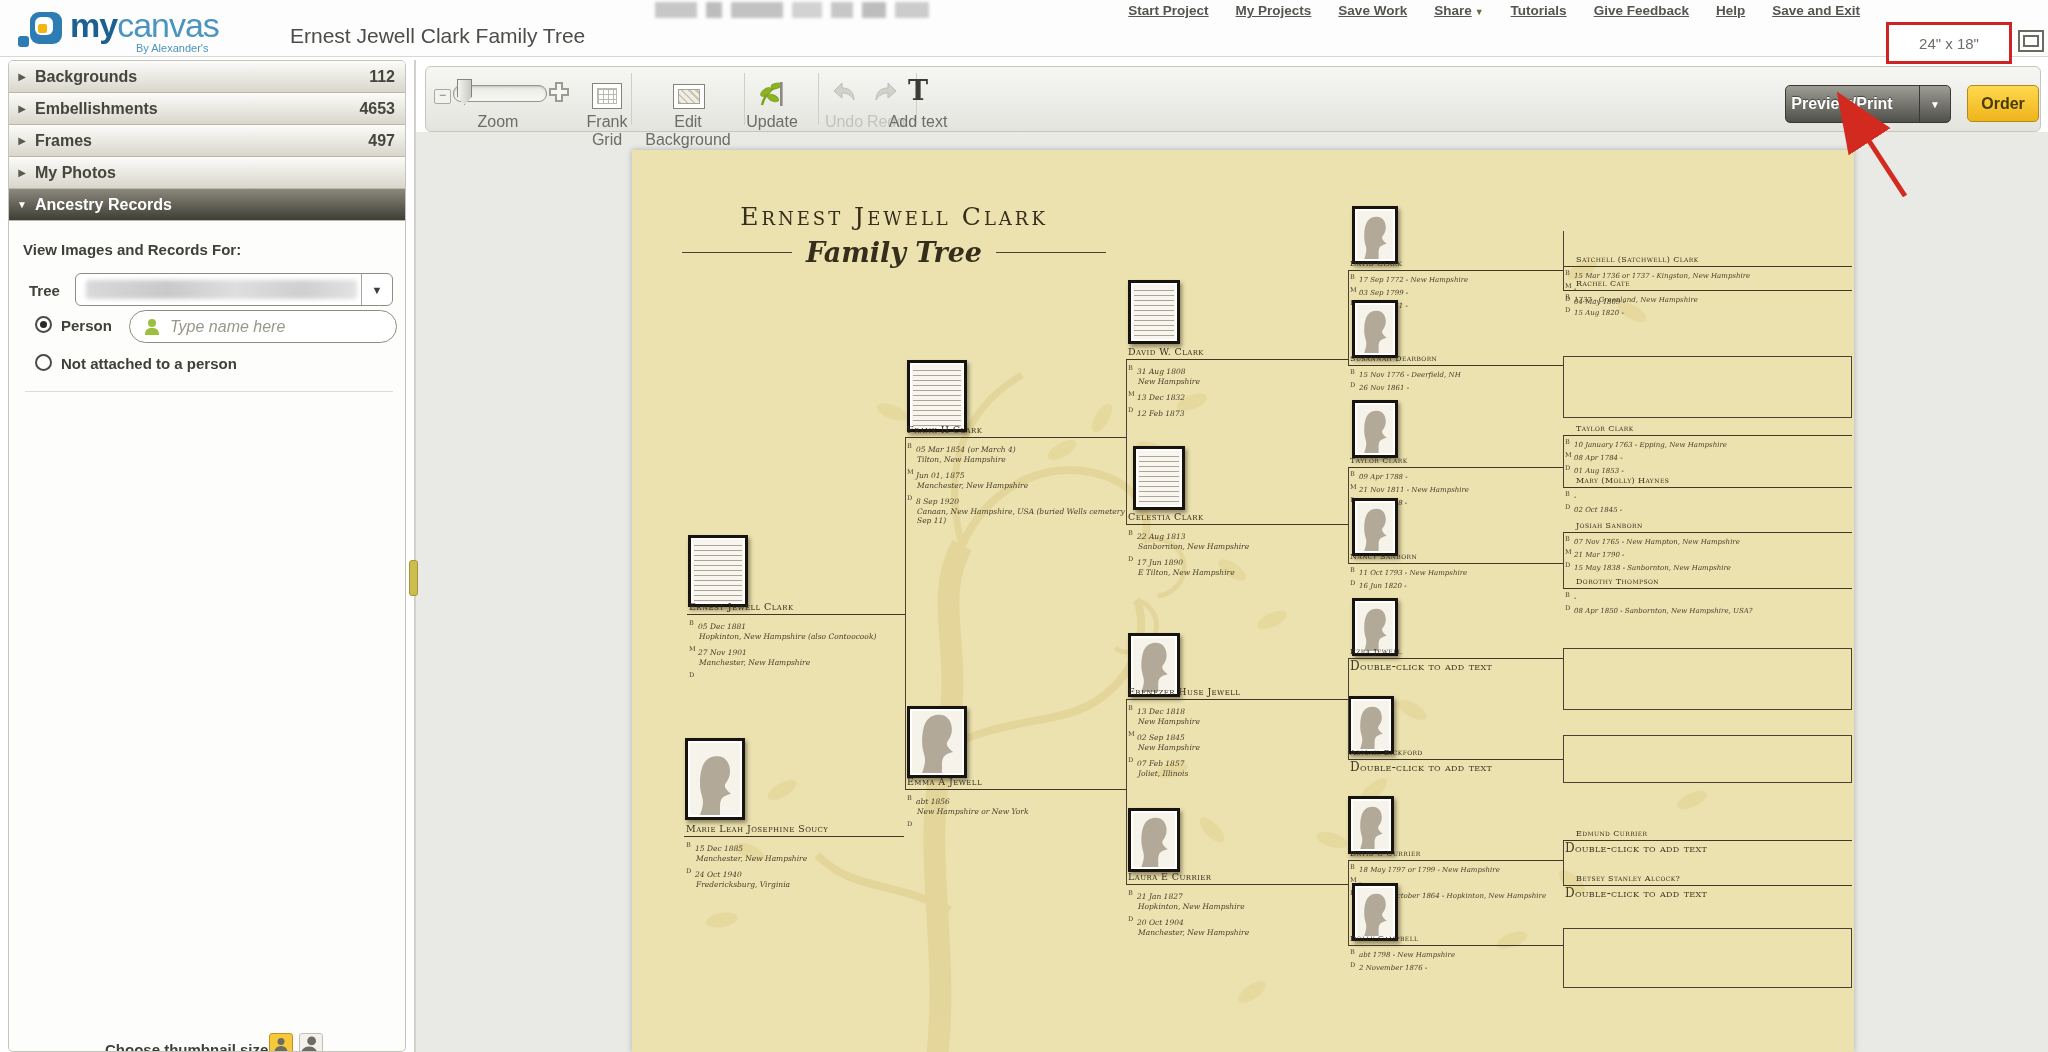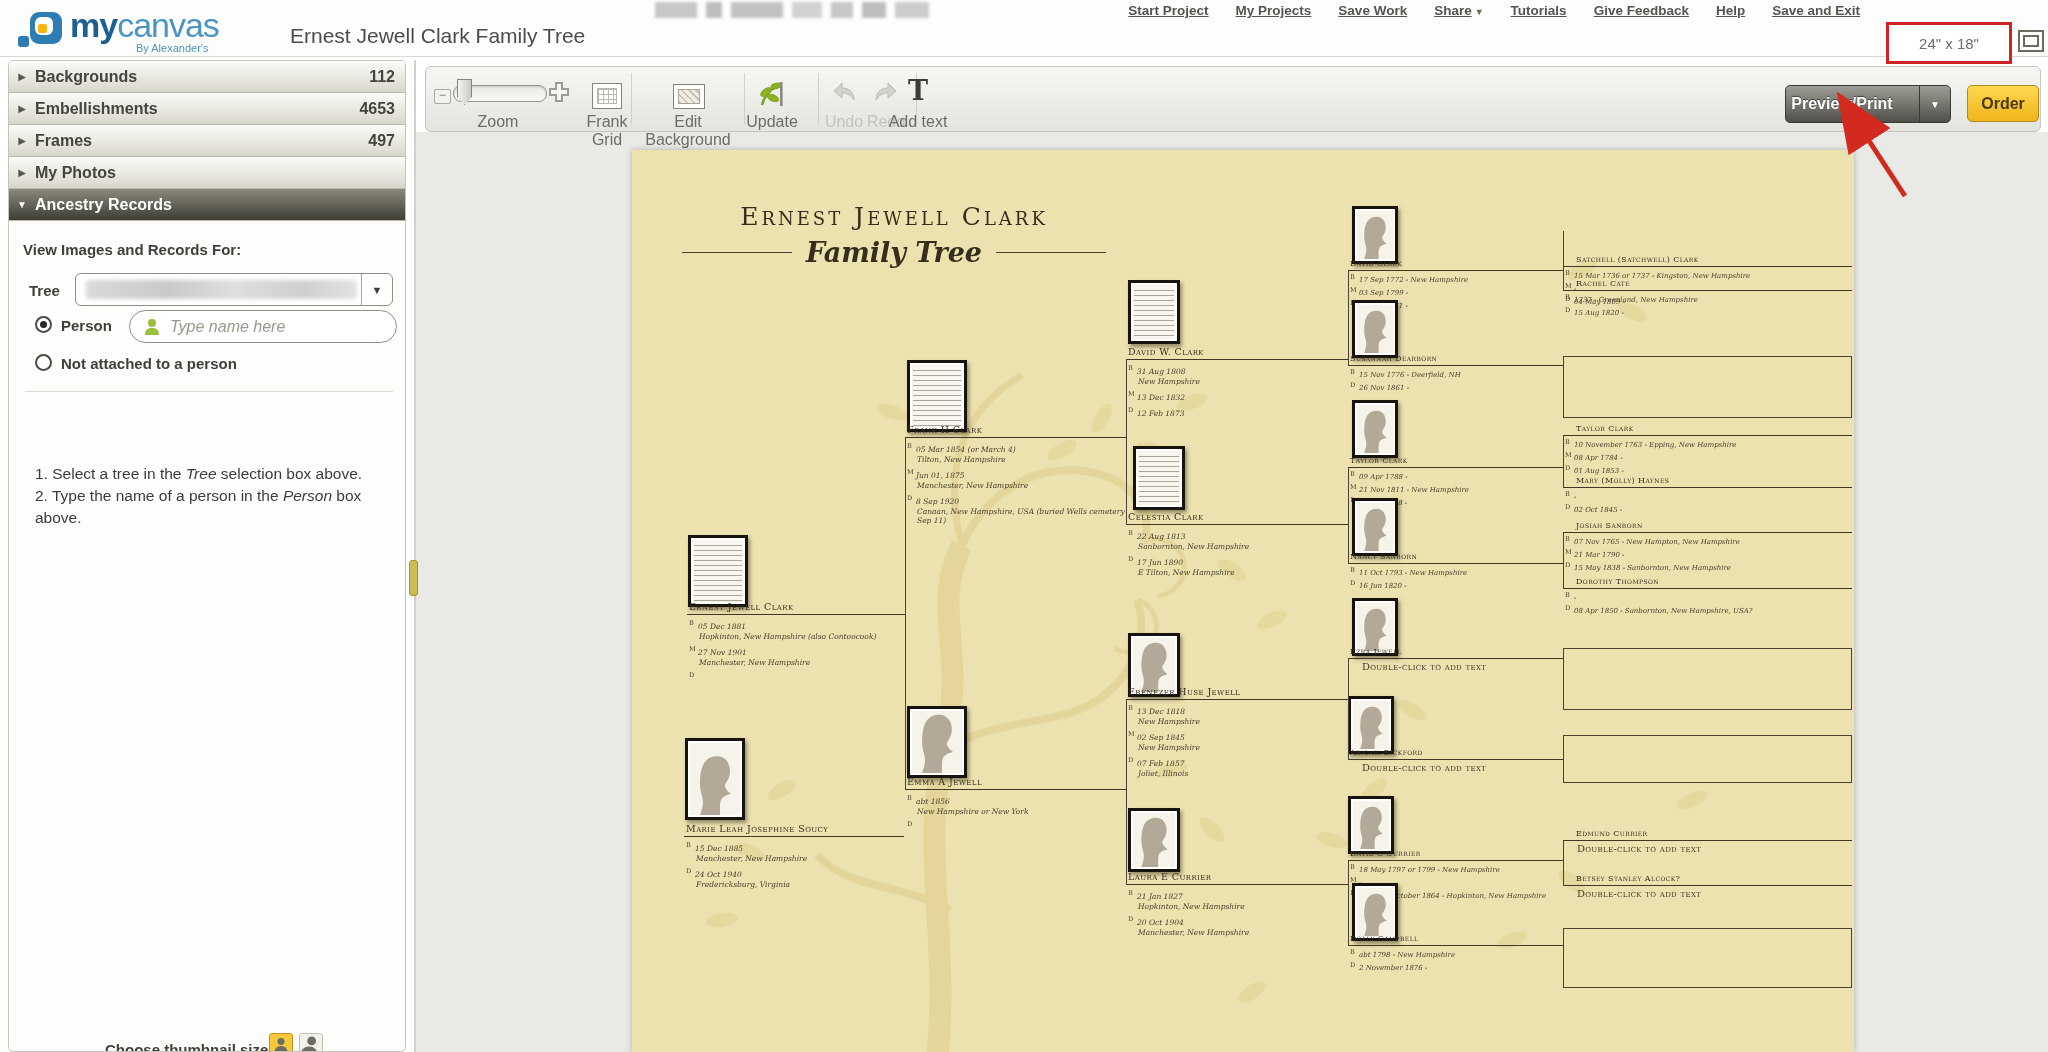--- a/index.html
+++ b/index.html
@@ -120,21 +120,21 @@
          color:#352e1d;line-height:14px;height:15px;box-sizing:border-box;border-bottom:1px solid #3f3826;
          padding-left:2px;white-space:nowrap;overflow:hidden;}
   .pev{margin-top:4px;padding-left:2px;line-height:9px;}
   .evl{display:inline-block;width:9px;font-family:"DejaVu Serif",serif;font-size:6.5px;color:#4a4330;vertical-align:top;}
   .evt{font-family:"DejaVu Serif",serif;font-style:italic;font-size:7.5px;color:#463e2a;}
   .evt2{display:block;margin-left:10px;font-family:"DejaVu Serif",serif;font-style:italic;font-size:7.5px;color:#463e2a;margin-top:1px;}
   .g45 .pname{font-size:8px;line-height:12px;height:13px;}
   .g45 .pev{margin-top:1.5px;line-height:8.5px;}
   .g45 .evt{font-size:7px;}
   .g5 .pname{padding-left:13px;}
-  .pev.dc .evt{font-style:normal;font-variant:small-caps;font-size:10px;color:#3f3826;letter-spacing:.3px;padding-left:12px;}
+  .pev.dc .evt{font-style:normal;font-variant:small-caps;font-size:12px;color:#3f3826;letter-spacing:.3px;}
   .vln{position:absolute;width:1px;background:#4a4232;}
   .ebox{position:absolute;border:1px solid #4a4232;box-sizing:border-box;}
   
   #arrow-svg{left:1815px;top:88px;width:100px;height:115px;z-index:60;}
   .zlay{z-index:40;}
 </style>
 </head>
 <body>
 
 <div id="topbar" class="abs">
@@ -287,24 +287,20 @@
     <svg id="person-ic" viewBox="0 0 16 18">
       <circle cx="8" cy="5" r="4" fill="#9cbf3e"></circle>
         <path d="M1 17 C1 11 4 10 8 10 C12 10 15 11 15 17 Z" fill="#9cbf3e"></path>
     </svg>
     <span class="ph">Type name here</span>
   </div>
   <div class="radio abs" style="left:26px;top:293px;"></div>
   <div id="notatt-label" class="abs">Not attached to a person</div>
   <div id="side-div" class="abs"></div>
 
-  <div id="steps" class="abs">
-    <span>1. Select a tree in the </span><em>Tree</em><span> selection box above.</span><br>
-    <span>2. Type the name of a person in the </span><em>Person</em><span> box above.</span>
-  </div>
 
   <div id="thumb-row" class="abs">
     <span id="thumb-label">Choose thumbnail size:</span>
     <div id="thumb-small" class="thumb-btn">
       <div class="mini-person" style="width:13px;">
           <div class="hd"></div>
           <div class="bd"></div>
         </div>
     </div>
     <div id="thumb-large" class="thumb-btn">
@@ -527,21 +523,21 @@
       <div class="pev"><span class="evl">M</span><span class="evt">-</span></div>
       <div class="pev"><span class="evl">D</span><span class="evt">04 May 1809 -</span></div>
     </div>
     <div class="ptext g45 g5" style="left: 931px; top: 128px; width: 289px;">
       <div class="pname">Rachel Cate</div>
       <div class="pev"><span class="evl">B</span><span class="evt">1737 - Greenland, New Hampshire</span></div>
       <div class="pev"><span class="evl">D</span><span class="evt">15 Aug 1820 -</span></div>
     </div>
     <div class="ptext g45 g5" style="left: 931px; top: 273px; width: 289px;">
       <div class="pname">Taylor Clark</div>
-      <div class="pev"><span class="evl">B</span><span class="evt">10 November 1763 - Epping, New Hampshire</span></div>
+      <div class="pev"><span class="evl">B</span><span class="evt">10 January 1763 - Epping, New Hampshire</span></div>
       <div class="pev"><span class="evl">M</span><span class="evt">08 Apr 1784 -</span></div>
       <div class="pev"><span class="evl">D</span><span class="evt">01 Aug 1853 -</span></div>
     </div>
     <div class="ptext g45 g5" style="left: 931px; top: 325px; width: 289px;">
       <div class="pname">Mary (Molly) Haynes</div>
       <div class="pev"><span class="evl">B</span><span class="evt">-</span></div>
       <div class="pev"><span class="evl">D</span><span class="evt">02 Oct 1845 -</span></div>
     </div>
     <div class="ptext g45 g5" style="left: 931px; top: 370px; width: 289px;">
       <div class="pname">Josiah Sanborn</div>

